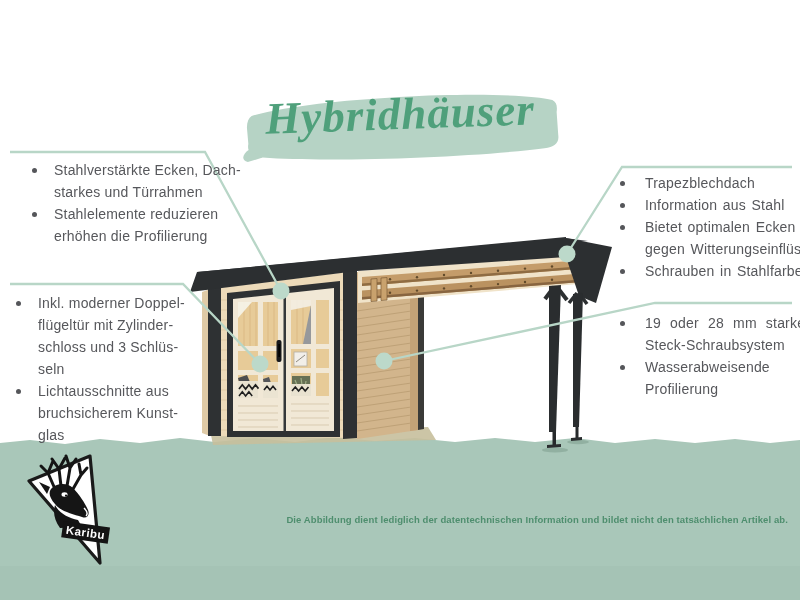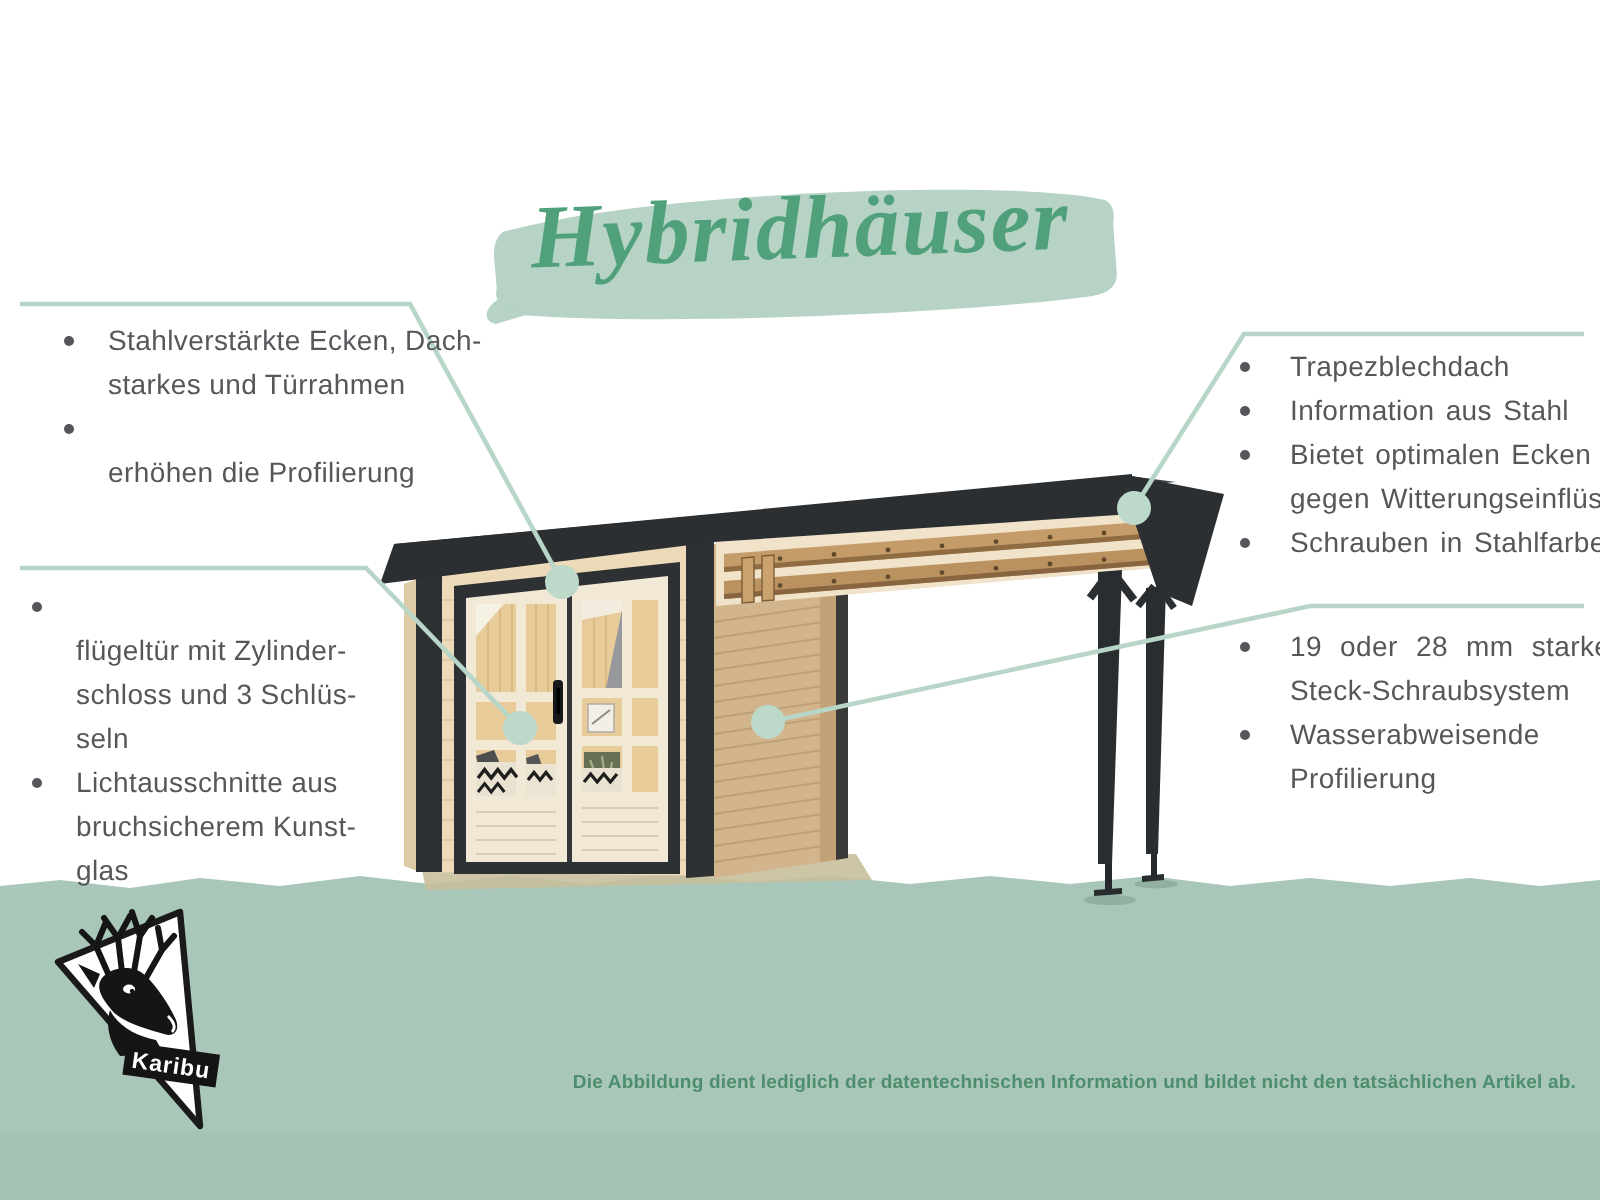--- a/index.html
+++ b/index.html
@@ -16,21 +16,21 @@
   .callout.right .dot{left:2px;}
   #callout-tl{left:26px;top:159px;}
   #callout-bl{left:10px;top:292px;}
   #callout-tr{left:618px;top:172px;word-spacing:1.5px;}
   #callout-br{left:618px;top:312px;word-spacing:5px;}
   
   #title{position:absolute;left:225px;top:88px;width:350px;text-align:center;
          font-family:"Liberation Serif",serif;font-style:italic;font-weight:bold;
          font-size:45px;color:#4fa07b;transform:rotate(-2deg);letter-spacing:1px;}
   
-  #disclaimer{position:absolute;right:12px;top:536px;font-size:9.5px;font-weight:bold;
+  #disclaimer{position:absolute;right:12px;top:514px;font-size:9.5px;font-weight:bold;
               color:#4e8e6e;letter-spacing:.1px;}
 </style>
 </head>
 <body>
 
 <div id="stage">
 
 <svg id="scene" width="800" height="600" viewBox="0 0 800 600">
 
   <g transform="rotate(-1.5 400 128)">
@@ -209,26 +209,26 @@
       <text x="85.5" y="536.5" text-anchor="middle" fill="#ffffff" font-family="Liberation Sans, sans-serif" font-size="11.5" font-weight="bold" letter-spacing="0.5">Karibu</text>
     </g>
   </g>
 </svg>
 
 <div id="title">Hybridhäuser</div>
 
 <div class="callout left" id="callout-tl">
   <div class="row" data-bullet="true"><span class="dot"></span><span>Stahlverstärkte Ecken, Dach-</span></div>
   <div class="row" data-bullet="false"><span>starkes und Türrahmen</span></div>
-  <div class="row" data-bullet="true"><span class="dot"></span></div>
+  <div class="row" data-bullet="true"><span class="dot"></span><span>Stahlelemente reduzieren</span></div>
   <div class="row" data-bullet="false"><span>erhöhen die Profilierung</span></div>
 </div>
 
 <div class="callout left" id="callout-bl">
-  <div class="row" data-bullet="true"><span class="dot"></span></div>
+  <div class="row" data-bullet="true"><span class="dot"></span><span>Inkl. moderner Doppel-</span></div>
   <div class="row" data-bullet="false"><span>flügeltür mit Zylinder-</span></div>
   <div class="row" data-bullet="false"><span>schloss und 3 Schlüs-</span></div>
   <div class="row" data-bullet="false"><span>seln</span></div>
   <div class="row" data-bullet="true"><span class="dot"></span><span>Lichtausschnitte aus</span></div>
   <div class="row" data-bullet="false"><span>bruchsicherem Kunst-</span></div>
   <div class="row" data-bullet="false"><span>glas</span></div>
 </div>
 
 <div class="callout right" id="callout-tr">
   <div class="row" data-bullet="true"><span class="dot"></span><span>Trapezblechdach</span></div>

